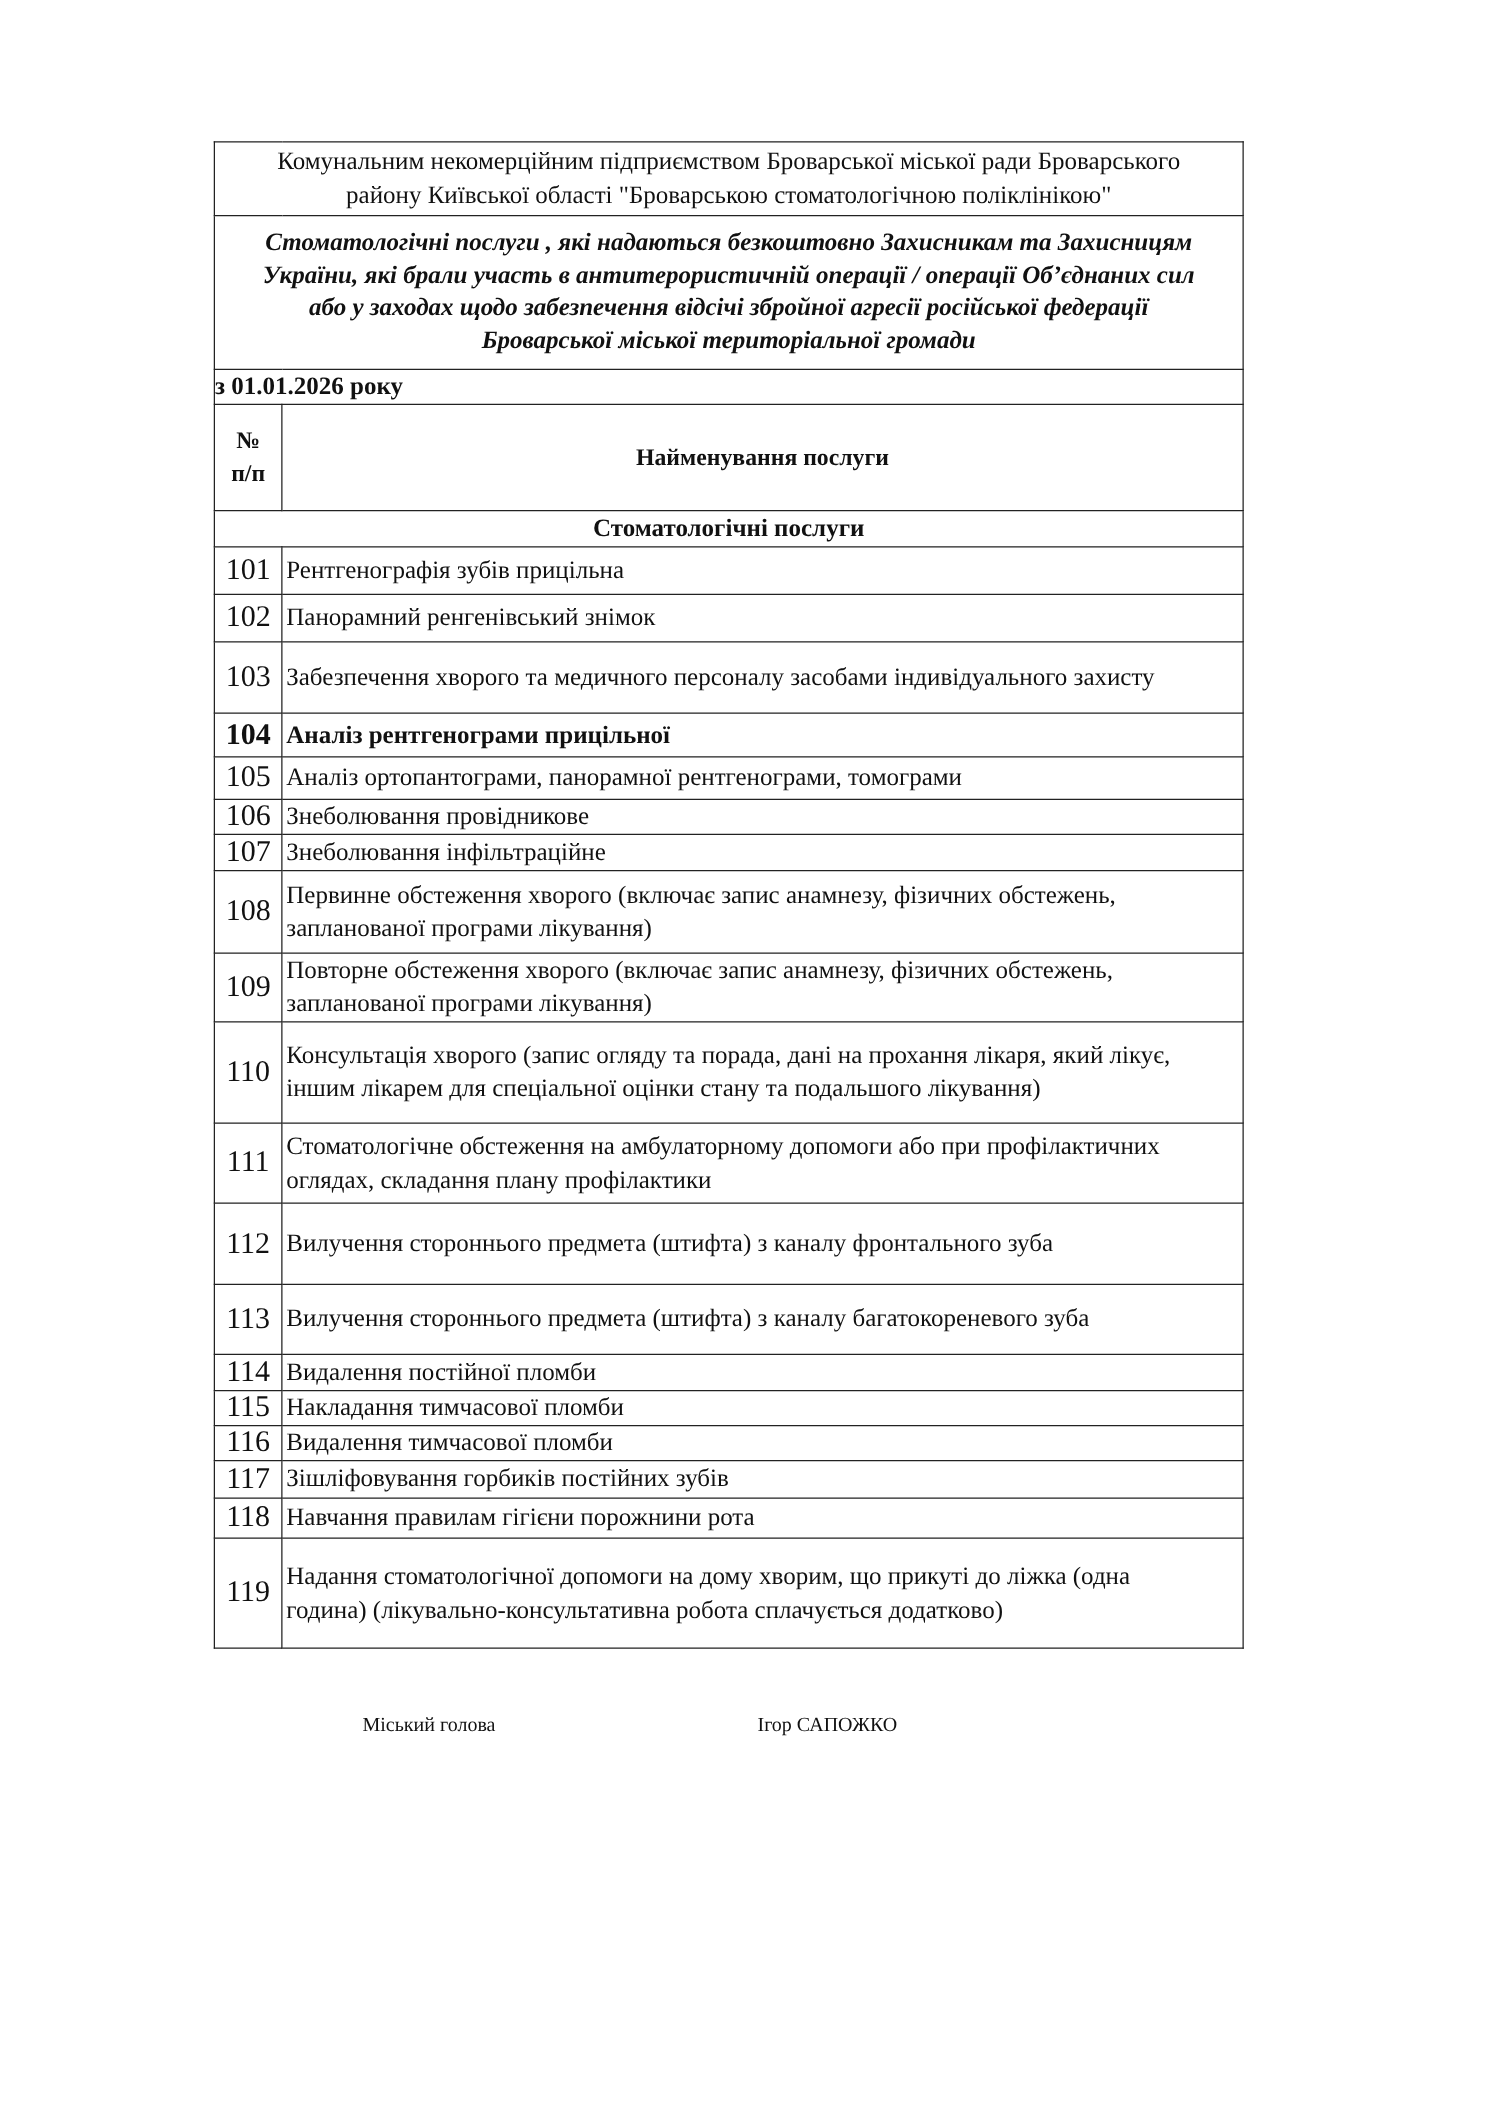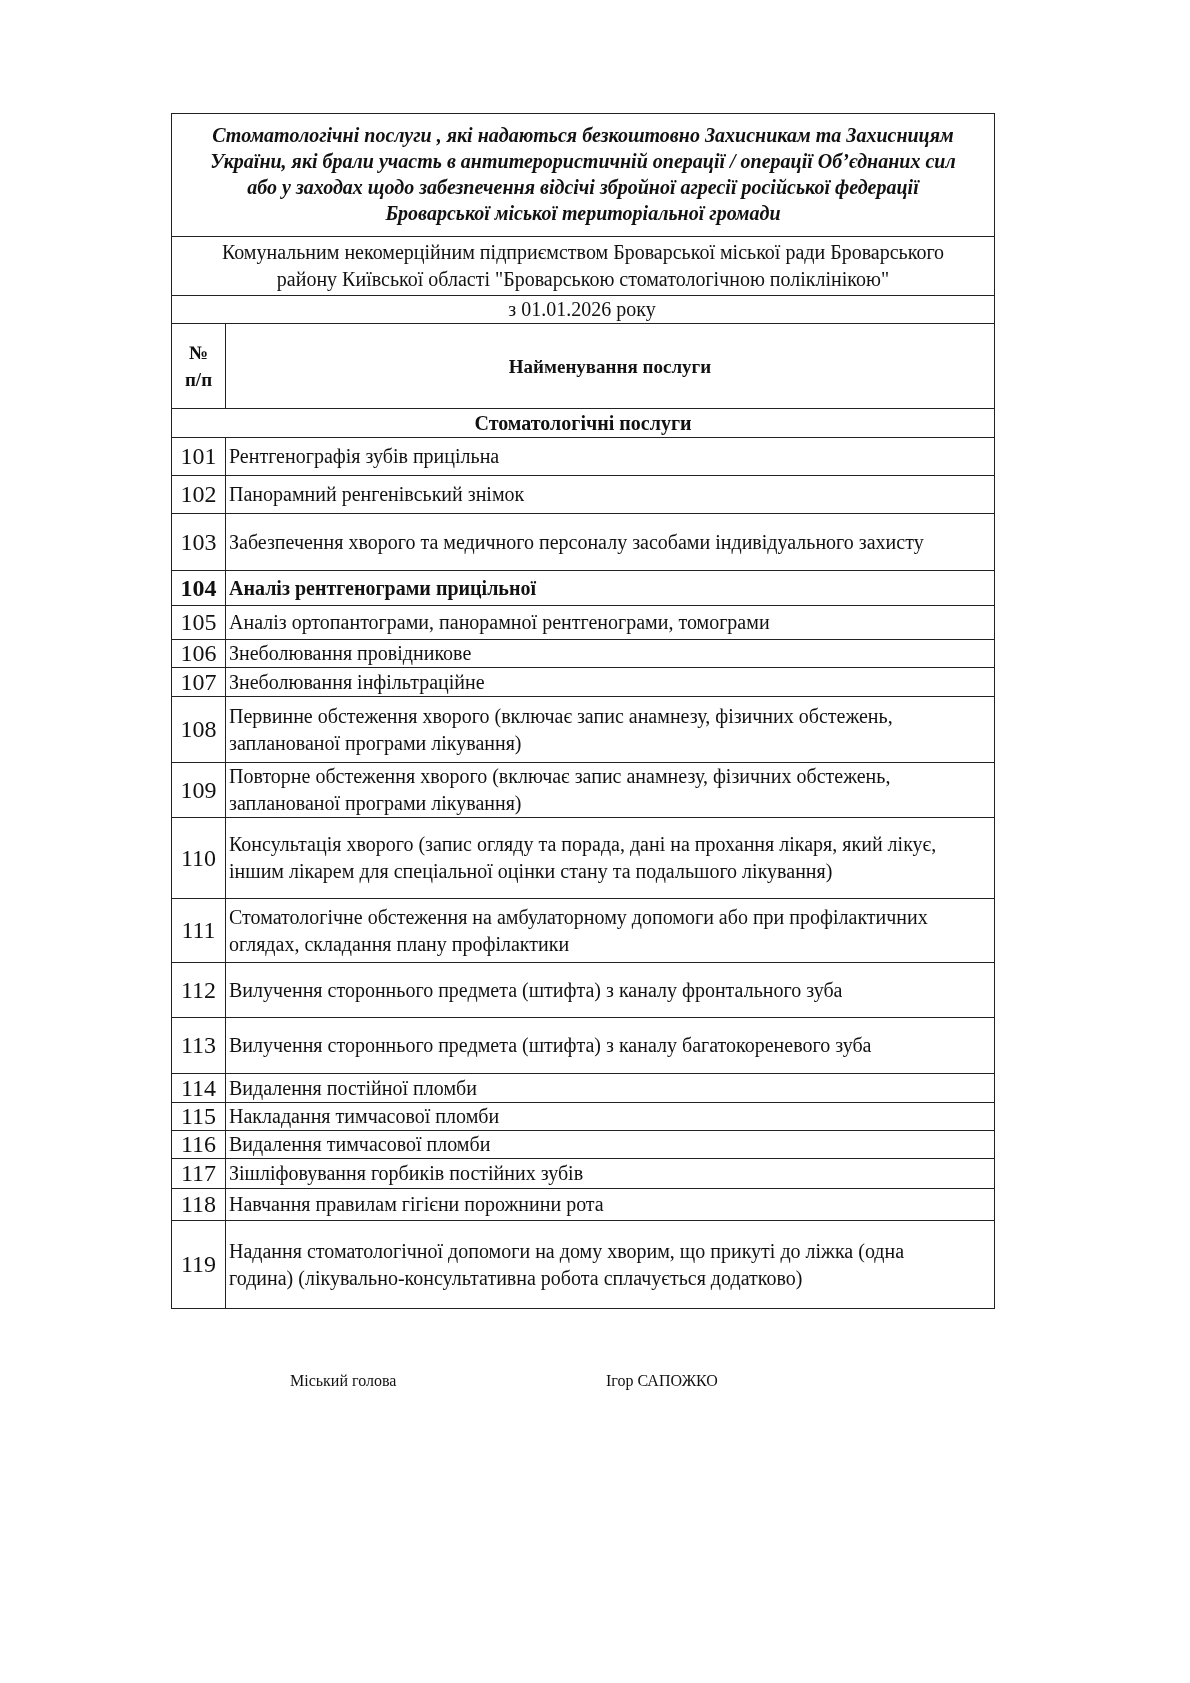--- a/index.html
+++ b/index.html
@@ -5,48 +5,48 @@
   html, body { margin: 0; padding: 0; background: #ffffff; }
   body { width: 1190px; height: 1683px; position: relative; overflow: hidden;
          font-family: "Liberation Serif", "DejaVu Serif", serif; color: #111; }
   table.svc { position: absolute; left: 171px; top: 113px; width: 824px;
               border-collapse: collapse; table-layout: fixed; }
   table.svc td { border: 1.5px solid #222; padding: 0; vertical-align: middle; }
   col.c1 { width: 54px; }
   .title { font-style: italic; font-weight: bold; font-size: 20px; line-height: 26px;
            text-align: center; padding: 8px 6px 10px 6px !important; }
   .org { font-size: 20px; line-height: 27px; text-align: center; padding: 2px 6px !important; }
-  .date { font-size: 20px; font-weight: normal; text-align: center; padding-right: 2px !important; height: 26px; }
+  .date { font-size: 20px; font-weight: bold; text-align: left; padding-right: 2px !important; height: 26px; }
   .hdr { font-weight: bold; font-size: 19px; text-align: center; line-height: 27px; }
   .section { font-weight: bold; font-size: 20px; text-align: center; height: 27px; }
   .num { text-align: center; font-size: 24px; }
   .name { font-size: 20px; line-height: 27px; padding-left: 3px !important; }
   .sig { position: absolute; top: 1372px; font-size: 16px; }
 </style>
 </head>
 <body>
 
 <table class="svc">
   <colgroup>
       <col class="c1">
       <col>
     </colgroup>
   <tbody>
+    <tr style="height:57px">
+      <td colspan="2" class="org">
+        <div>Комунальним некомерційним підприємством Броварської міської ради Броварського</div>
+        <div>району Київської області "Броварською стоматологічною поліклінікою"</div>
+      </td>
+    </tr>
     <tr style="height:122px">
       <td colspan="2" class="title">
         <div>Стоматологічні послуги , які надаються безкоштовно Захисникам та Захисницям</div>
         <div>України, які брали участь в антитерористичній операції / операції Об’єднаних сил</div>
         <div>або у заходах щодо забезпечення відсічі збройної агресії російської федерації</div>
         <div>Броварської міської територіальної громади</div>
-      </td>
-    </tr>
-    <tr style="height:57px">
-      <td colspan="2" class="org">
-        <div>Комунальним некомерційним підприємством Броварської міської ради Броварського</div>
-        <div>району Київської області "Броварською стоматологічною поліклінікою"</div>
       </td>
     </tr>
     <tr style="height:28px">
       <td colspan="2" class="date">з 01.01.2026 року</td>
     </tr>
     <tr style="height:85px">
       <td class="hdr">
         <div>№</div>
         <div>п/п</div>
       </td>
@@ -120,21 +120,21 @@
           <div>іншим лікарем для спеціальної оцінки стану та подальшого лікування)</div>
         </td>
       </tr>
       <tr style="height: 64px;">
         <td class="num">111</td>
         <td class="name">
           <div>Стоматологічне обстеження на амбулаторному допомоги або при профілактичних</div>
           <div>оглядах, складання плану профілактики</div>
         </td>
       </tr>
-      <tr style="height: 55px;">
+      <tr style="height: 65px;">
         <td class="num">112</td>
         <td class="name">
           <div>Вилучення стороннього предмета (штифта) з каналу фронтального зуба</div>
         </td>
       </tr>
       <tr style="height: 56px;">
         <td class="num">113</td>
         <td class="name">
           <div>Вилучення стороннього предмета (штифта) з каналу багатокореневого зуба</div>
         </td>

